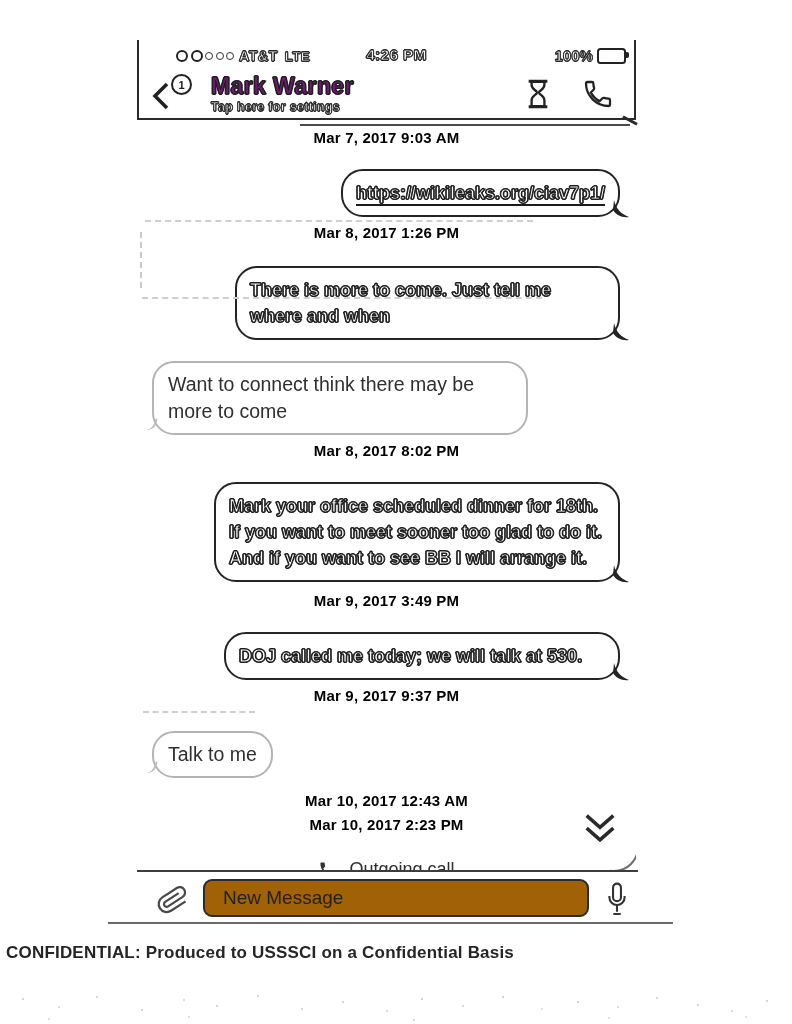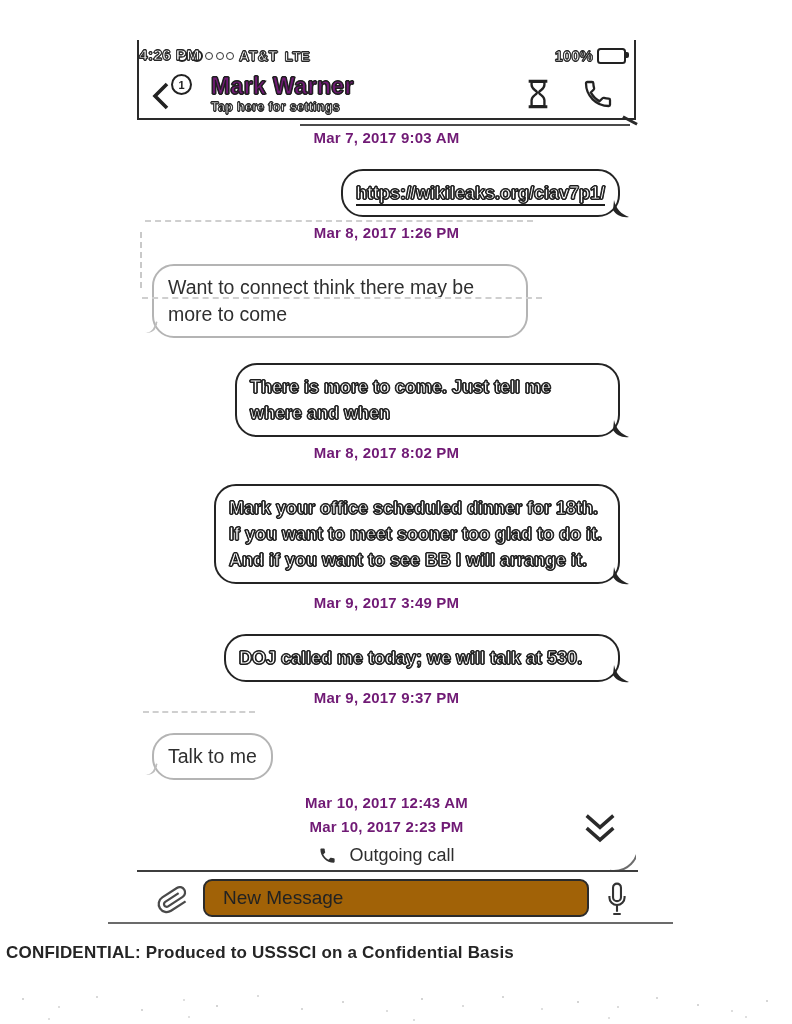--- a/index.html
+++ b/index.html
@@ -27,42 +27,42 @@
     border-left:2px solid #2a2a2a;border-right:2.5px solid #2a2a2a;border-bottom:2.5px solid #2a2a2a;
     box-sizing:border-box;background:#fff;
   }
   .statusbar{display:flex;align-items:center;padding:5px 8px 0 10px;height:22px;margin-left:27px;}
   .sig{display:flex;align-items:center;gap:2.5px;margin-right:5px;}
   .sig i{display:inline-block;border-radius:50%;background:#fff;}
   .sig .big{width:8px;height:8px;border:2.2px solid #222;}
   .sig .sml{width:6px;height:6px;border:1.7px solid #333;}
   .carrier{font-size:14.5px;}
   .lte{font-size:13.5px;margin-left:7px;}
-  .sb-time{font-size:15.5px;position:absolute;left:0;right:0;top:6px;}
+  .sb-time{font-size:15.5px;position:absolute;left:0;right:0;text-align:center;top:6px;padding-left:20px;}
   .sb-right{margin-left:auto;display:flex;align-items:center;gap:4px;position:relative;z-index:2;}
   .batt-pct{font-size:14.5px;}
   .batt{width:25px;height:12px;border:2px solid #222;border-radius:3.5px;position:relative;background:#fff;}
   .batt::after{content:"";position:absolute;right:-5px;top:2px;width:3px;height:6px;background:#222;border-radius:0 2px 2px 0;}
   .navbar{display:flex;align-items:center;padding:2px 20px 0 10px;height:50px;position:relative;}
   .backwrap{position:relative;width:40px;height:40px;flex:0 0 auto;}
   .back-chevron{position:absolute;left:2px;top:7px;}
   .badge{
     position:absolute;left:22px;top:0;width:17px;height:17px;border:2px solid #222;border-radius:50%;
     font-size:11px;font-weight:700;color:#222;display:flex;align-items:center;justify-content:center;background:#fff;
   }
   .titleblock{margin-left:22px;display:flex;flex-direction:column;line-height:1.05;}
   .title{font-size:23px;letter-spacing:.4px;}
   .subtitle{font-size:12.5px;margin-top:3px;}
   .nav-icons{margin-left:auto;display:flex;align-items:center;gap:30px;}
   
   .header-underline2{position:absolute;left:300px;top:124px;width:330px;height:2px;background:#4b4b4b;}
   .header-flick{position:absolute;left:622px;top:119px;width:16px;height:3px;background:#2a2a2a;transform:rotate(28deg);}
   
   .conv{position:absolute;left:137px;top:122px;width:499px;height:750px;overflow:hidden;}
-  .ts{font-size:15px;font-weight:700;color:#701a75;text-align:center;margin:7px 0 4px 0;letter-spacing:.2px;}
+  .ts{font-size:15px;font-weight:700;color:#000000;text-align:center;margin:7px 0 4px 0;letter-spacing:.2px;}
   .row{display:flex;margin:2px 0;}
   .row.left{justify-content:flex-start;padding-left:15px;}
   .row.right{justify-content:flex-end;padding-right:16px;}
   .bubble{box-sizing:border-box;border-radius:22px;background:#fff;position:relative;margin-top:19px;}
   .bubble.out{border:2.5px solid #242424;padding:9px 13px;}
   .bubble.in{border:2px solid #b4b4b4;padding:8px 14px;font-size:19.5px;color:#2f2f2f;line-height:27px;}
   .msg-out{
     font-size:18px;line-height:26px;font-weight:700;color:#fff;
     -webkit-text-stroke:1.15px #1c1c1c;
     text-shadow:1px 0 0 #222,-1px 0 0 #222,0 1px 0 #222,0 -1px 0 #222;
@@ -71,21 +71,21 @@
   .msg-out.link{border-bottom:2.5px solid #1c1c1c;padding-bottom:1px;}
   .tail{position:absolute;right:-11px;bottom:-3px;}
   .in-tail{position:absolute;left:-7px;bottom:2px;width:7px;height:14px;border-right:2px solid #bdbdbd;border-bottom-right-radius:10px;transform:rotate(18deg);}
   .b1{white-space:nowrap;}
   .b2{width:376px;}
   .b3{width:385px;}
   .b4{width:406px;}
   .b5{width:396px;}
   .b6{white-space:nowrap;}
   .b7{white-space:nowrap;}
-  .callrow{display:flex;align-items:center;justify-content:center;gap:12px;margin-top:5px;height:30px;}
+  .callrow{display:flex;align-items:center;justify-content:center;gap:12px;margin-top:21px;height:30px;}
   .call-label{font-size:18px;color:#2e2e2e;font-weight:500;}
   .scrolldown{position:absolute;left:443px;top:689px;width:40px;height:36px;cursor:pointer;}
   .scroll-arc{position:absolute;left:452px;top:700px;width:46px;height:46px;border:2px solid #6d6d6d;border-radius:50%;clip-path:inset(46% 0 0 42%);}
   
   .comp-line-top{position:absolute;left:137px;top:870px;width:501px;height:2px;background:#3d3d3d;}
   .comp-line-bot{position:absolute;left:108px;top:922px;width:565px;height:1.8px;background:#6b6b6b;}
   .attach{position:absolute;left:157px;top:884px;}
   .newmsg{
     position:absolute;left:203px;top:879px;width:386px;height:38px;box-sizing:border-box;
     border:2px solid #2b2b2b;border-radius:9px;font-family:"Liberation Sans","DejaVu Sans",sans-serif;
@@ -164,33 +164,33 @@
     <div class="bubble out b1">
       <span class="msg-out link">https://wikileaks.org/ciav7p1/</span>
       <svg class="tail" width="16" height="18" viewBox="0 0 16 18">
           <path d="M1 0 C3 9 8 14 16 17 C9 18 3 15 0 10 Z" fill="#242424"></path>
         </svg>
     </div>
   </div>
 
   <div class="ts">Mar 8, 2017 1:26 PM</div>
 
+  <div class="row right" style="margin-top:6px;">
+    <div class="bubble out b3">
+      <span class="msg-out">There is more to come. Just tell me where and when</span>
+      <svg class="tail" width="16" height="18" viewBox="0 0 16 18">
+          <path d="M1 0 C3 9 8 14 16 17 C9 18 3 15 0 10 Z" fill="#242424"></path>
+        </svg>
+    </div>
+  </div>
+
   <div class="row left">
     <div class="bubble in b2">
       <span>Want to connect think there may be more to come</span>
       <span class="in-tail"></span>
-    </div>
-  </div>
-
-  <div class="row right" style="margin-top:6px;">
-    <div class="bubble out b3">
-      <span class="msg-out">There is more to come. Just tell me where and when</span>
-      <svg class="tail" width="16" height="18" viewBox="0 0 16 18">
-          <path d="M1 0 C3 9 8 14 16 17 C9 18 3 15 0 10 Z" fill="#242424"></path>
-        </svg>
     </div>
   </div>
 
   <div class="ts">Mar 8, 2017 8:02 PM</div>
 
   <div class="row right">
     <div class="bubble out b4">
       <span class="msg-out">Mark your office scheduled dinner for 18th. If you want to meet sooner too glad to do it. And if you want to see BB I will arrange it.</span>
       <svg class="tail" width="16" height="18" viewBox="0 0 16 18">
           <path d="M1 0 C3 9 8 14 16 17 C9 18 3 15 0 10 Z" fill="#242424"></path>

